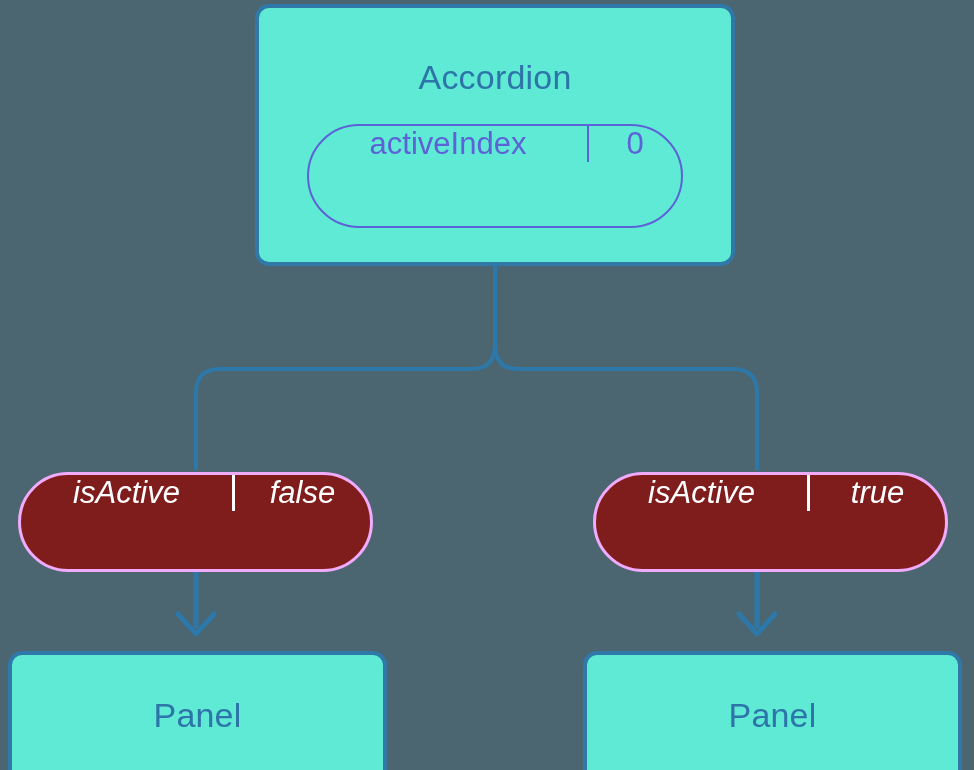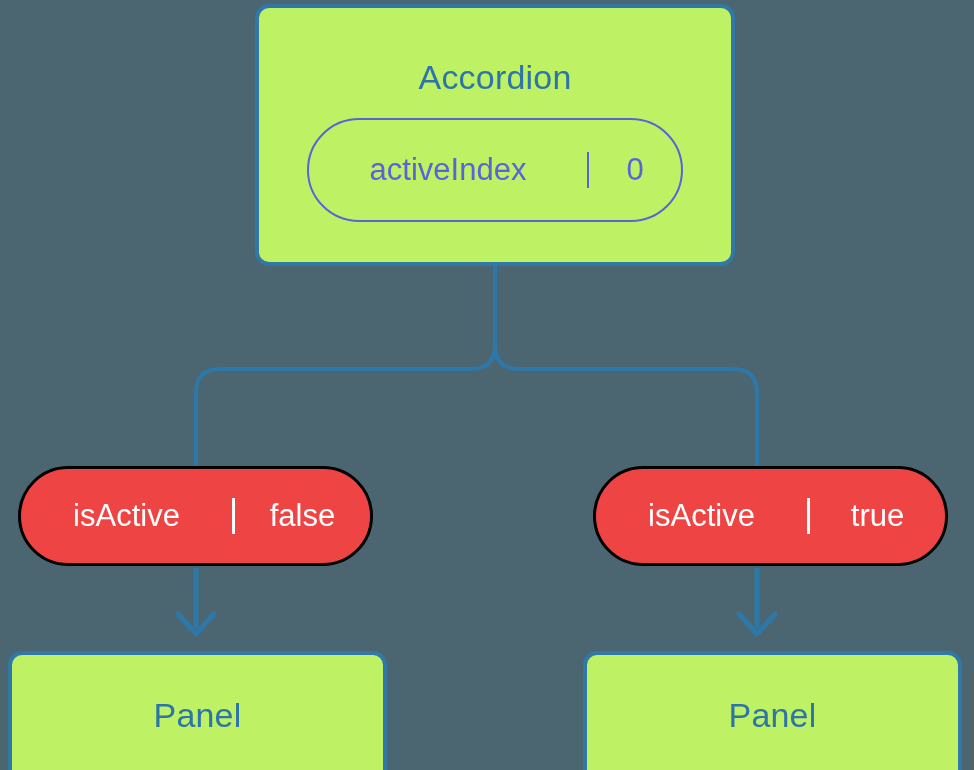--- a/index.html
+++ b/index.html
@@ -27,21 +27,21 @@
     width: 974px;
     height: 770px;
     z-index: 1;
     pointer-events: none;
   }
 
   
   .card {
     position: absolute;
     box-sizing: border-box;
-    background: #bef264;
+    background: #5eead4;
     border: 4px solid #2f78a8;
     border-radius: 14px;
     z-index: 2;
   }
   .card-title {
     color: #2d74a8;
     font-size: 34px;
     font-weight: 400;
     letter-spacing: 0.2px;
     text-align: center;
@@ -75,24 +75,25 @@
     left: 0;
     right: 0;
     top: 41px;
   }
 
   
   .pill {
     position: absolute;
     box-sizing: border-box;
     display: flex;
-    align-items: center;
+    align-items: flex-start;
     border-radius: 999px;
     overflow: hidden;
     z-index: 3;
+    margin-top: 6px;
   }
   .pill-key, .pill-val {
     display: flex;
     align-items: center;
     justify-content: center;
     white-space: nowrap;
     box-sizing: border-box;
   }
 
   
@@ -103,22 +104,23 @@
   .pill.outlined .pill-key {
     color: #5d62d6;
     border-right: 2px solid #5d62d6;
   }
   .pill.outlined .pill-val {
     color: #5d62d6;
   }
 
   
   .pill.filled {
-    border: 3px solid #000000;
-    background: #ef4444;
+    border: 3px solid #f0abfc;
+    background: #7f1d1d;
+    font-style: italic;
   }
   .pill.filled .pill-key {
     color: #ffffff;
     border-right: 3px solid #ffffff;
   }
   .pill.filled .pill-val {
     color: #ffffff;
   }
 
   

